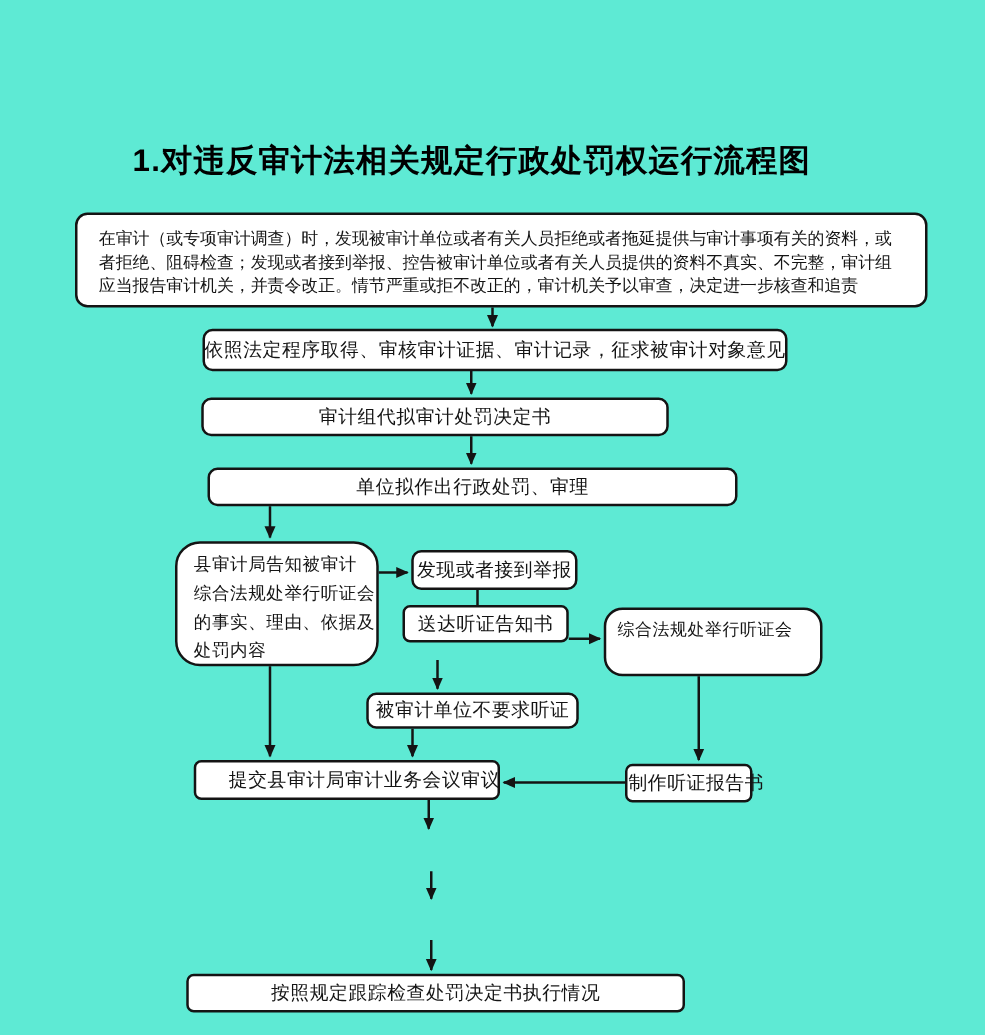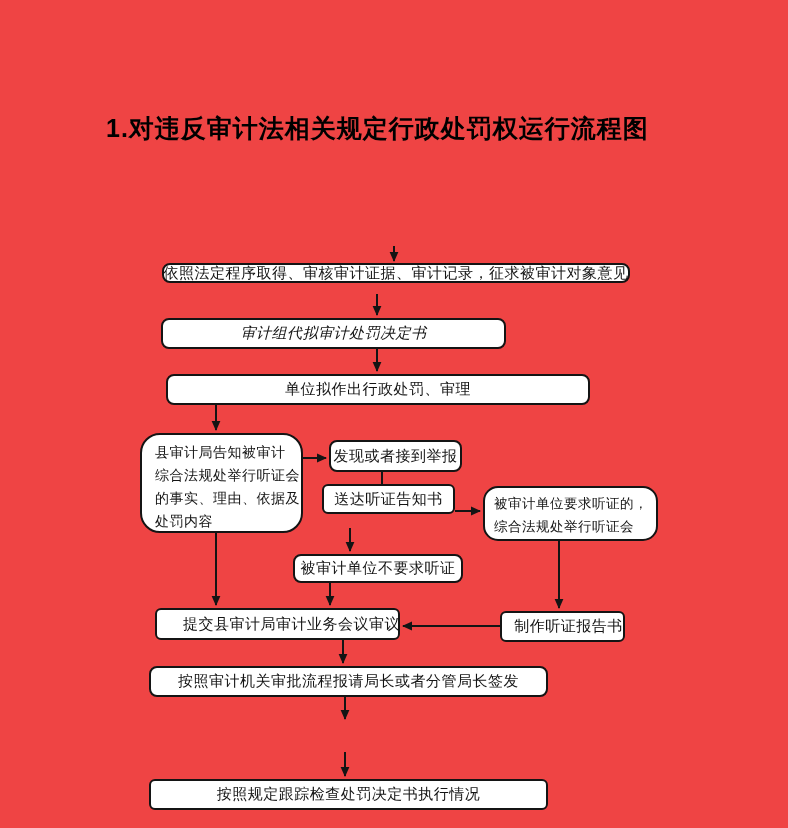--- a/index.html
+++ b/index.html
@@ -1,20 +1,20 @@
 <!DOCTYPE html>
 <html><head>
 <meta charset="utf-8">
 <style>
   html, body { margin: 0; padding: 0; background: #ffffff; }
   .page {
     position: relative;
     width: 788px;
     height: 828px;
-    background: #ef4444;
+    background: #5eead4;
     color: #141414;
     font-family: "Liberation Serif", "DejaVu Serif", serif;
     overflow: hidden;
   }
   .title {
     position: absolute;
     left: 106px;
     top: 112px;
     font-size: 25px;
     font-weight: bold;
@@ -42,32 +42,32 @@
     justify-content: center;
     text-align: center;
     font-size: 15px;
     letter-spacing: 0.5px;
     white-space: nowrap;
   }
   .tline { white-space: nowrap; }
 
   .n-intro     { left: 60px;  top: 170px; width: 682px; height: 76px;  border-radius: 10px; padding: 9px 17px; }
   .n-intro .tline   { font-size: 13.5px; line-height: 19px; }
-  .n-obtain    { left: 162px; top: 263px; width: 468px; height: 20px;  border-radius: 8px; }
-  .n-draft     { left: 161px; top: 318px; width: 345px; height: 31px;  border-radius: 8px; font-style: italic; }
+  .n-obtain    { left: 162px; top: 263px; width: 468px; height: 34px;  border-radius: 8px; }
+  .n-draft     { left: 161px; top: 318px; width: 374px; height: 31px;  border-radius: 8px; }
   .n-review    { left: 166px; top: 374px; width: 424px; height: 31px;  border-radius: 8px; }
   .n-notify    { left: 140px; top: 433px; width: 163px; height: 100px; border-radius: 20px; padding: 7px 13px; }
   .n-notify .tline  { font-size: 14px; line-height: 23px; letter-spacing: 0.5px; font-family: Liberation Mono, monospace; }
   .n-eligible  { left: 329px; top: 440px; width: 133px; height: 32px;  border-radius: 8px; }
   .n-notice    { left: 322px; top: 484px; width: 133px; height: 30px;  border-radius: 6px; }
   .n-hearing   { left: 483px; top: 486px; width: 175px; height: 55px;  border-radius: 15px; padding: 4px 9px; }
   .n-hearing .tline { font-size: 13.5px; line-height: 23px; letter-spacing: 0.5px; }
   .n-nohearing { left: 293px; top: 554px; width: 170px; height: 29px;  border-radius: 8px; }
   .n-meeting   { left: 155px; top: 608px; width: 245px; height: 32px;  border-radius: 6px; padding-left: 28px; }
-  .n-report    { left: 500px; top: 611px; width: 125px; height: 31px;  border-radius: 6px; padding-left: 12px; }
+  .n-report    { left: 500px; top: 611px; width: 102px; height: 31px;  border-radius: 6px; padding-left: 12px; }
   .n-signoff   { left: 149px; top: 666px; width: 399px; height: 31px;  border-radius: 8px; }
   .n-deliver   { left: 147px; top: 722px; width: 400px; height: 30px;  border-radius: 8px; }
   .n-track     { left: 149px; top: 779px; width: 399px; height: 31px;  border-radius: 6px; }
 </style>
 </head>
 <body>
 
 <div class="page">
 
   <div class="title">1.对违反审计法相关规定行政处罚权运行流程图</div>
@@ -88,20 +88,25 @@
     <line x1="350" y1="528" x2="350" y2="551" marker-end="url(#ah)"></line>
     <line x1="330" y1="583" x2="330" y2="605" marker-end="url(#ah)"></line>
     <line x1="216" y1="533" x2="216" y2="605" marker-end="url(#ah)"></line>
     <line x1="559" y1="541" x2="559" y2="608" marker-end="url(#ah)"></line>
     <line x1="500" y1="626" x2="403" y2="626" marker-end="url(#ah)"></line>
     <line x1="343" y1="640" x2="343" y2="663" marker-end="url(#ah)"></line>
     <line x1="345" y1="697" x2="345" y2="719" marker-end="url(#ah)"></line>
     <line x1="345" y1="752" x2="345" y2="776" marker-end="url(#ah)"></line>
   </svg>
 
+  <div class="node n-intro">
+    <div class="tline">在审计（或专项审计调查）时，发现被审计单位或者有关人员拒绝或者拖延提供与审计事项有关的资料，或</div>
+    <div class="tline">者拒绝、阻碍检查；发现或者接到举报、控告被审计单位或者有关人员提供的资料不真实、不完整，审计组</div>
+    <div class="tline">应当报告审计机关，并责令改正。情节严重或拒不改正的，审计机关予以审查，决定进一步核查和追责</div>
+  </div>
 
   <div class="node center-label n-obtain">
     <span>依照法定程序取得、审核审计证据、审计记录，征求被审计对象意见</span>
   </div>
 
   <div class="node center-label n-draft">
     <span>审计组代拟审计处罚决定书</span>
   </div>
 
   <div class="node center-label n-review">
@@ -117,38 +122,34 @@
 
   <div class="node center-label n-eligible">
     <span>发现或者接到举报</span>
   </div>
 
   <div class="node center-label n-notice">
     <span>送达听证告知书</span>
   </div>
 
   <div class="node n-hearing">
-    <div class="tline">被审计单位要求听证的，</div>
     <div class="tline">综合法规处举行听证会</div>
   </div>
 
   <div class="node center-label n-nohearing">
     <span>被审计单位不要求听证</span>
   </div>
 
   <div class="node center-label n-meeting">
     <span>提交县审计局审计业务会议审议</span>
   </div>
 
   <div class="node center-label n-report">
     <span>制作听证报告书</span>
   </div>
 
-  <div class="node center-label n-signoff">
-    <span>按照审计机关审批流程报请局长或者分管局长签发</span>
-  </div>
 
 
   <div class="node center-label n-track">
     <span>按照规定跟踪检查处罚决定书执行情况</span>
   </div>
 
 </div>
 
 </body></html>

